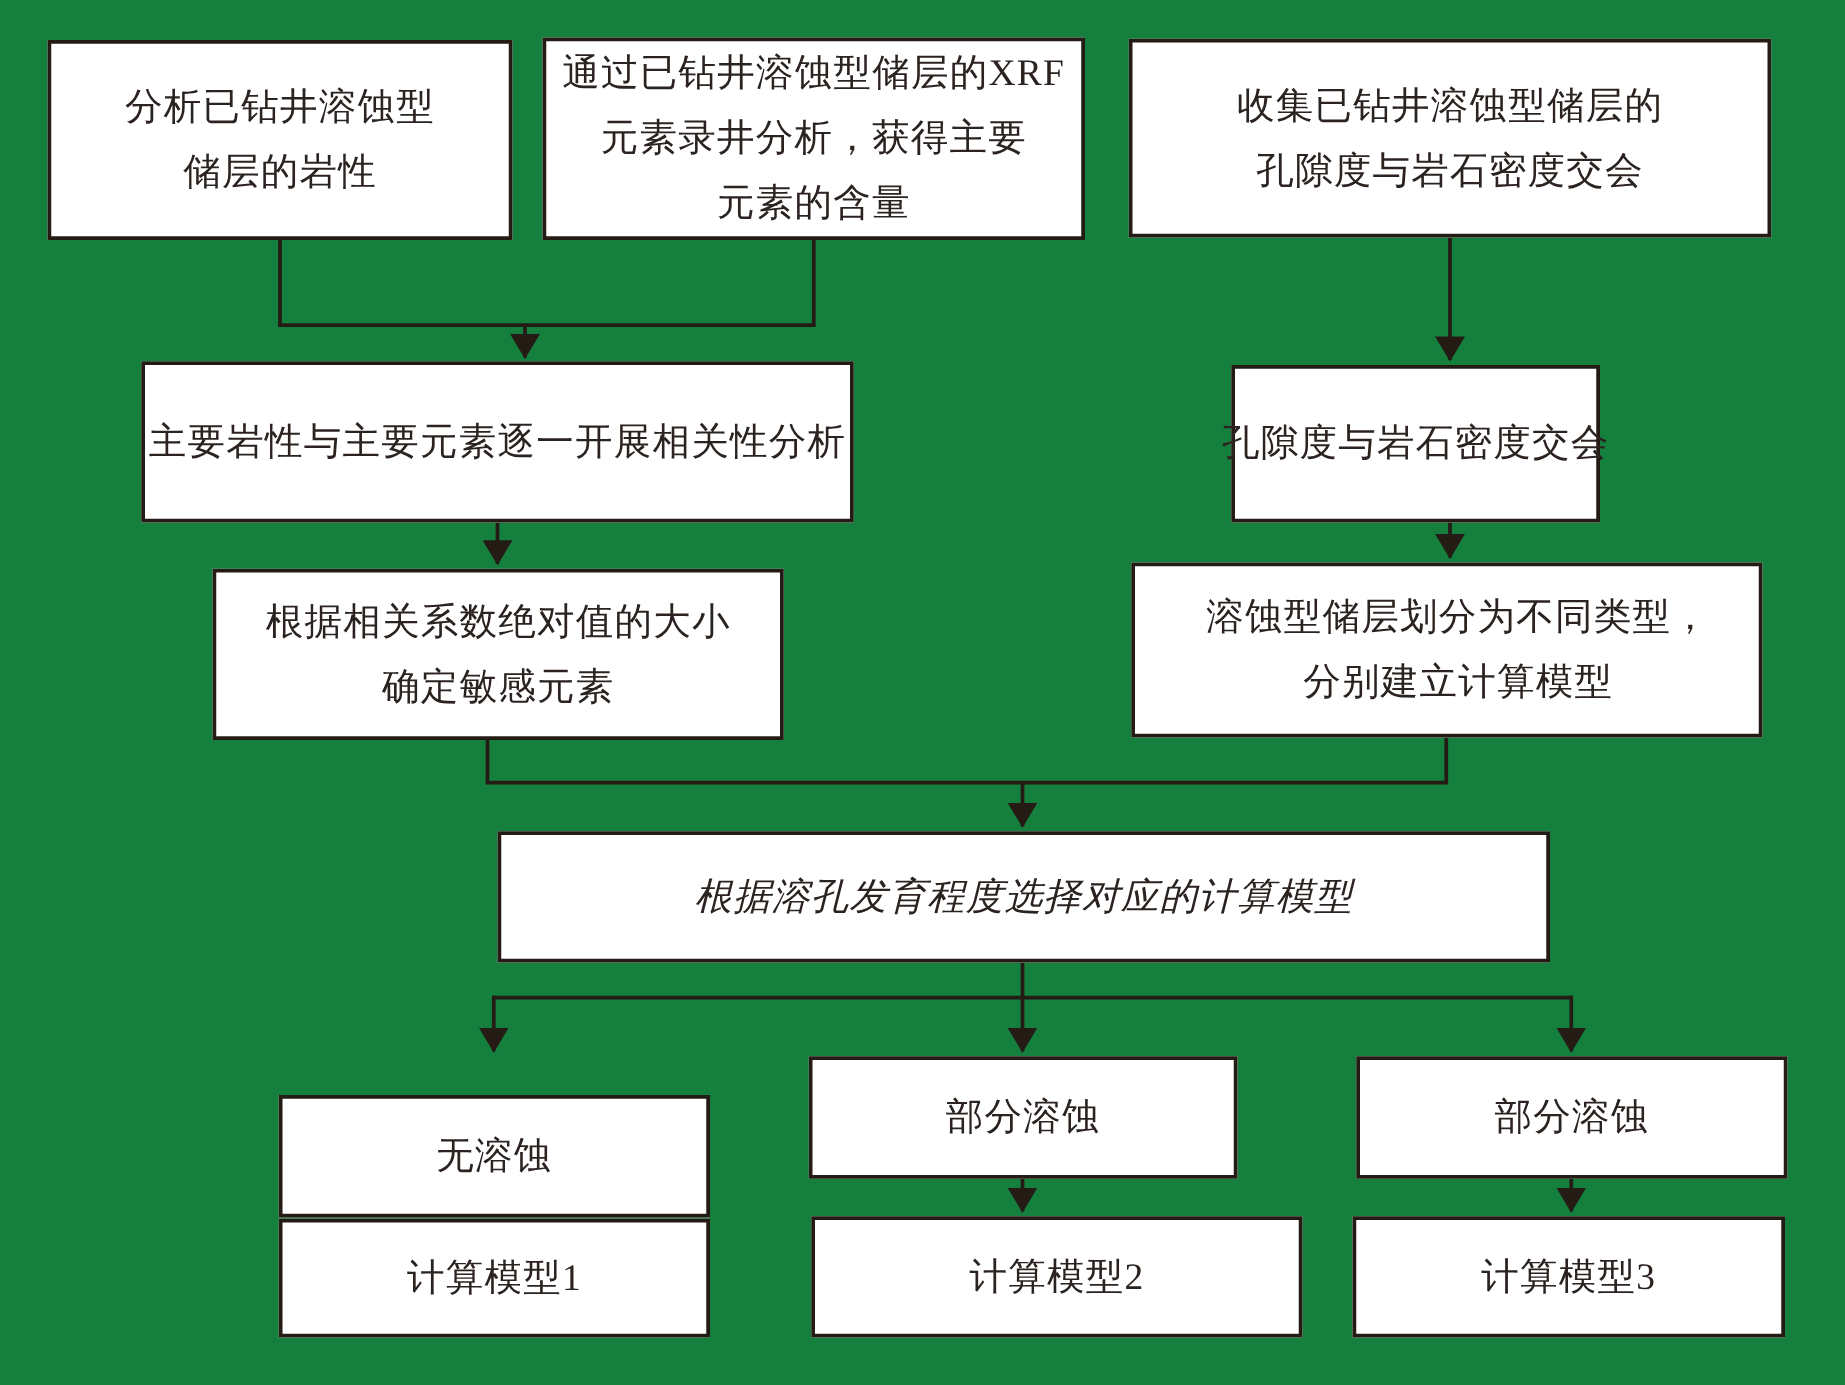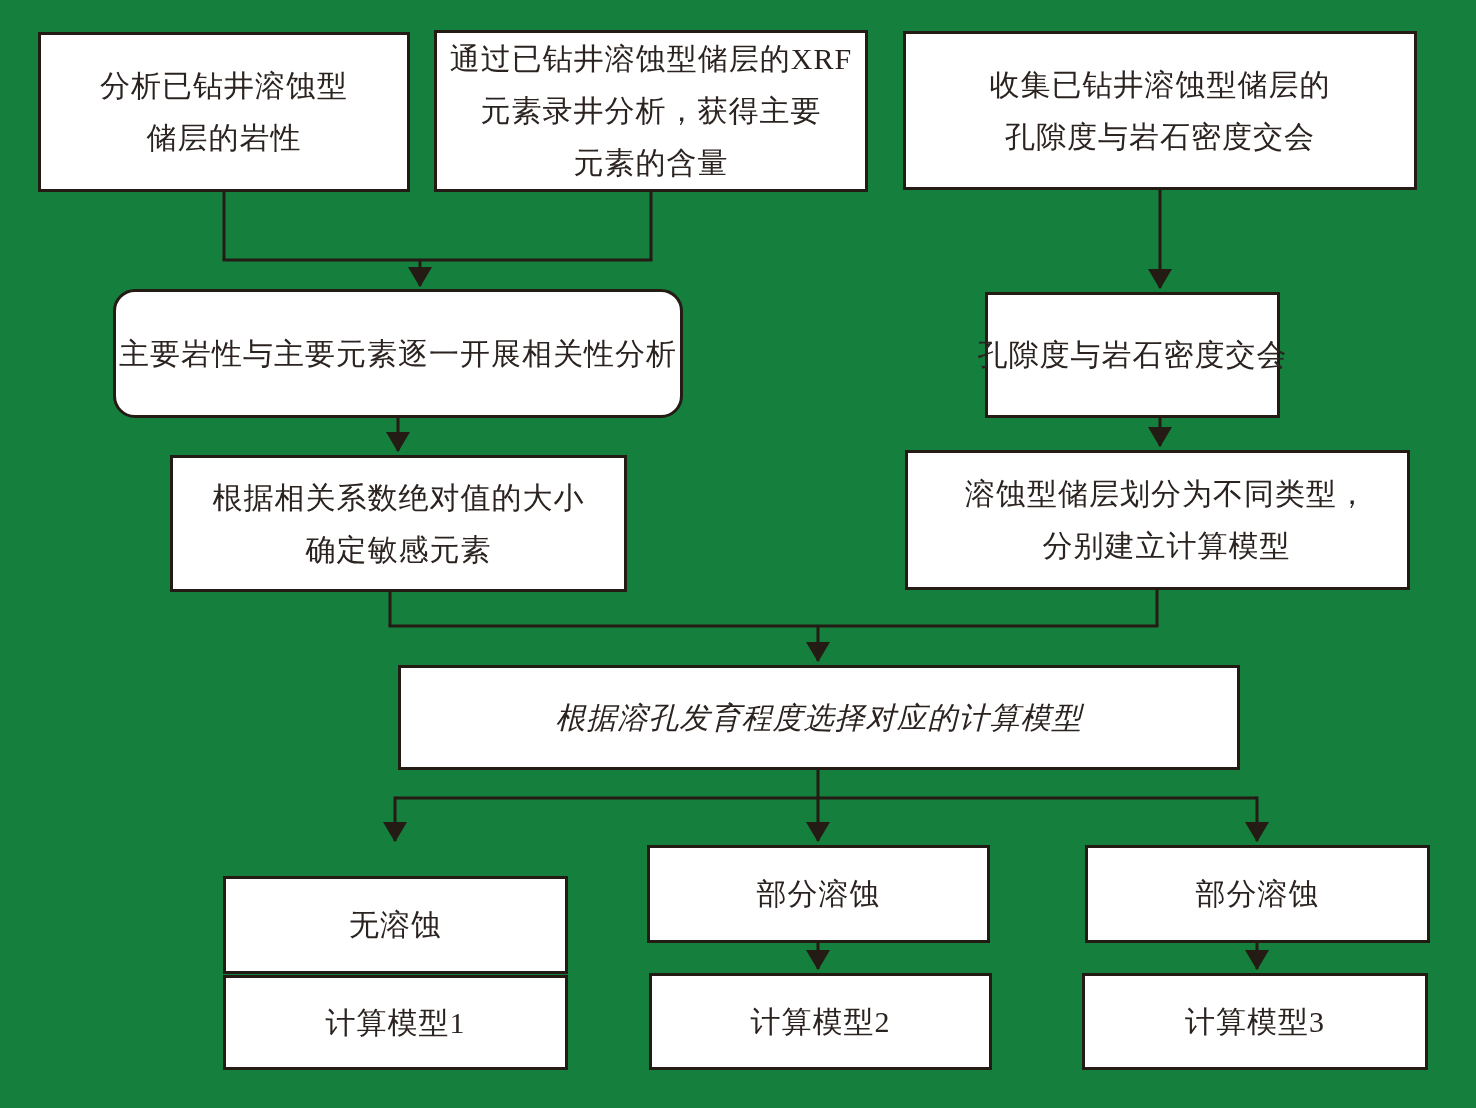--- a/index.html
+++ b/index.html
@@ -82,21 +82,21 @@
     <div class="line">通过已钻井溶蚀型储层的XRF</div>
     <div class="line">元素录井分析，获得主要</div>
     <div class="line">元素的含量</div>
   </div>
 
   <div class="node" style="left:903px; top:31px; width:514px; height:159px;">
     <div class="line">收集已钻井溶蚀型储层的</div>
     <div class="line">孔隙度与岩石密度交会</div>
   </div>
 
-  <div class="node" style="left:113px; top:289px; width:570px; height:129px;border-radius:22px;">
+  <div class="node" style="left:113px; top:289px; width:570px; height:129px;">
     <div class="line">主要岩性与主要元素逐一开展相关性分析</div>
   </div>
 
   <div class="node" style="left:985px; top:292px; width:295px; height:126px;">
     <div class="line">孔隙度与岩石密度交会</div>
   </div>
 
   <div class="node" style="left:170px; top:455px; width:457px; height:137px;">
     <div class="line">根据相关系数绝对值的大小</div>
     <div class="line">确定敏感元素</div>
@@ -120,21 +120,21 @@
   </div>
 
   <div class="node" style="left:1085px; top:845px; width:345px; height:98px;">
     <div class="line">部分溶蚀</div>
   </div>
 
   <div class="node" style="left:223px; top:975px; width:345px; height:95px;">
     <div class="line">计算模型1</div>
   </div>
 
-  <div class="node" style="left:649px; top:973px; width:343px; height:97px;">
+  <div class="node" style="left:649px; top:973px; width:393px; height:97px;">
     <div class="line">计算模型2</div>
   </div>
 
   <div class="node" style="left:1082px; top:973px; width:346px; height:97px;">
     <div class="line">计算模型3</div>
   </div>
 
 </div>
 
 </body></html>

